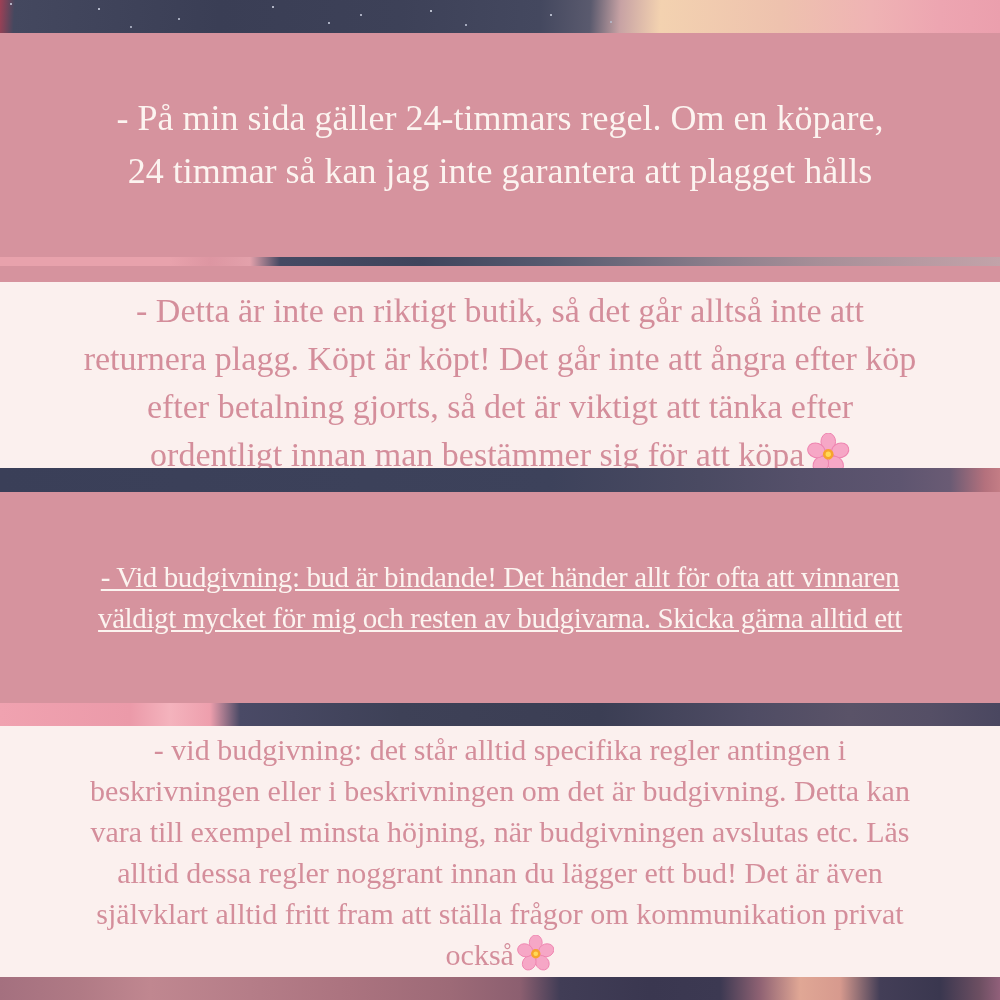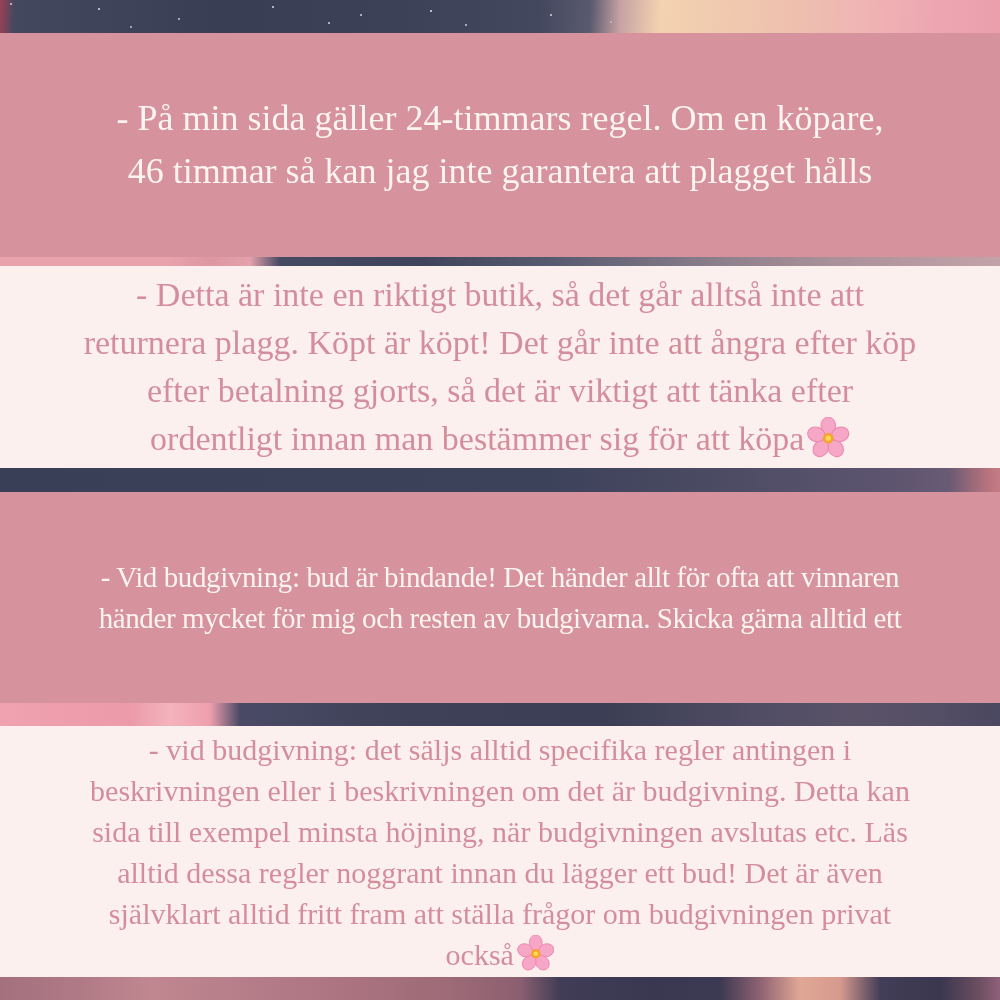--- a/index.html
+++ b/index.html
@@ -61,38 +61,38 @@
     position: absolute; left: 0; width: 100%;
     display: flex; flex-direction: column;
     justify-content: center; align-items: center;
     text-align: center;
   }
   .band .line { white-space: nowrap; }
   .band-pink  { background: #d6939e; color: #fcf4f0; }
   .band-cream { background: #fbf0ee; color: #d48e9b; }
 
   #band-1 { top: 33px;  height: 224px; font-size: 36px; line-height: 53px; }
-  #band-2 { top: 266px; height: 202px; font-size: 34px; line-height: 48px; }
-  #band-3 { top: 492px; height: 211px; font-size: 29px; line-height: 41px; letter-spacing: -0.4px; }
+  #band-2 { top: 282px; height: 202px; font-size: 34px; line-height: 48px; }
+  #band-3 { top: 492px; height: 211px; font-size: 29px; line-height: 41px; letter-spacing: -0.4px; text-decoration: underline; }
   #band-4 { top: 726px; height: 251px; font-size: 30px; line-height: 41px; }
 
   .flower { width: 1.25em; height: 1.25em; vertical-align: -0.28em; margin-left: 3px; }
 </style>
 </head>
 <body>
 
 <div id="canvas">
 
   <div class="bg-strip" id="bg-top">
     <div id="stars"></div>
   </div>
 
   <div class="band band-pink" id="band-1">
       <div class="line">- På min sida gäller 24-timmars regel. Om en köpare,</div>
-      <div class="line">46 timmar så kan jag inte garantera att plagget hålls</div>
+      <div class="line">24 timmar så kan jag inte garantera att plagget hålls</div>
     </div>
 
   <div class="bg-strip" id="bg-gap1"></div>
 
   <div class="band band-cream" id="band-2">
       <div class="line">- Detta är inte en riktigt butik, så det går alltså inte att</div>
       <div class="line">returnera plagg. Köpt är köpt! Det går inte att ångra efter köp</div>
       <div class="line">efter betalning gjorts, så det är viktigt att tänka efter</div>
       <div class="line">ordentligt innan man bestämmer sig för att köpa<svg class="flower" viewBox="0 0 64 64" aria-hidden="true">
     <g>
@@ -104,31 +104,31 @@
       <circle cx="32" cy="32" r="8" fill="#f7a42d"></circle>
       <circle cx="32" cy="32" r="4" fill="#ffd957"></circle>
     </g>
   </svg></div>
     </div>
 
   <div class="bg-strip" id="bg-gap2"></div>
 
   <div class="band band-pink" id="band-3">
       <div class="line">- Vid budgivning: bud är bindande! Det händer allt för ofta att vinnaren</div>
-      <div class="line">händer mycket för mig och resten av budgivarna. Skicka gärna alltid ett</div>
+      <div class="line">väldigt mycket för mig och resten av budgivarna. Skicka gärna alltid ett</div>
     </div>
 
   <div class="bg-strip" id="bg-gap3"></div>
 
   <div class="band band-cream" id="band-4">
-      <div class="line">- vid budgivning: det säljs alltid specifika regler antingen i</div>
+      <div class="line">- vid budgivning: det står alltid specifika regler antingen i</div>
       <div class="line">beskrivningen eller i beskrivningen om det är budgivning. Detta kan</div>
-      <div class="line">sida till exempel minsta höjning, när budgivningen avslutas etc. Läs</div>
+      <div class="line">vara till exempel minsta höjning, när budgivningen avslutas etc. Läs</div>
       <div class="line">alltid dessa regler noggrant innan du lägger ett bud! Det är även</div>
-      <div class="line">självklart alltid fritt fram att ställa frågor om budgivningen privat</div>
+      <div class="line">självklart alltid fritt fram att ställa frågor om kommunikation privat</div>
       <div class="line">också<svg class="flower" viewBox="0 0 64 64" aria-hidden="true">
     <g>
       <ellipse cx="32" cy="13" rx="11" ry="13" fill="#f6a7c6" stroke="#ee84b0" stroke-width="1.5"></ellipse>
       <ellipse cx="32" cy="13" rx="11" ry="13" fill="#f6a7c6" stroke="#ee84b0" stroke-width="1.5" transform="rotate(72 32 32)"></ellipse>
       <ellipse cx="32" cy="13" rx="11" ry="13" fill="#f6a7c6" stroke="#ee84b0" stroke-width="1.5" transform="rotate(144 32 32)"></ellipse>
       <ellipse cx="32" cy="13" rx="11" ry="13" fill="#f6a7c6" stroke="#ee84b0" stroke-width="1.5" transform="rotate(216 32 32)"></ellipse>
       <ellipse cx="32" cy="13" rx="11" ry="13" fill="#f6a7c6" stroke="#ee84b0" stroke-width="1.5" transform="rotate(288 32 32)"></ellipse>
       <circle cx="32" cy="32" r="8" fill="#f7a42d"></circle>
       <circle cx="32" cy="32" r="4" fill="#ffd957"></circle>
     </g>

